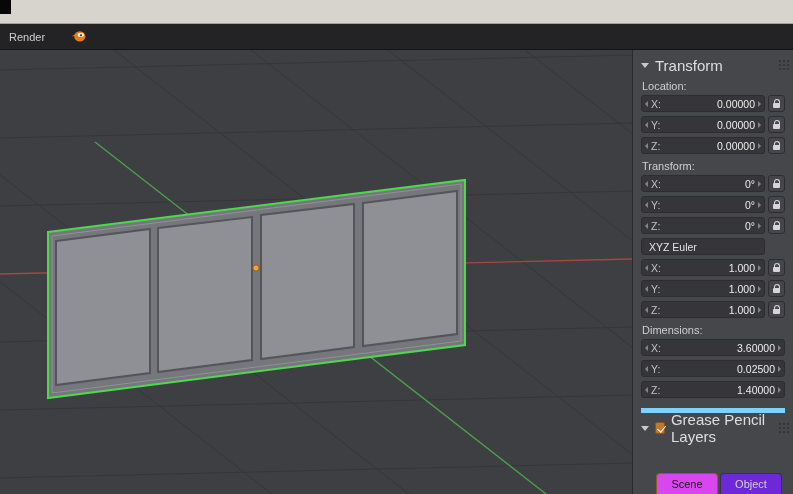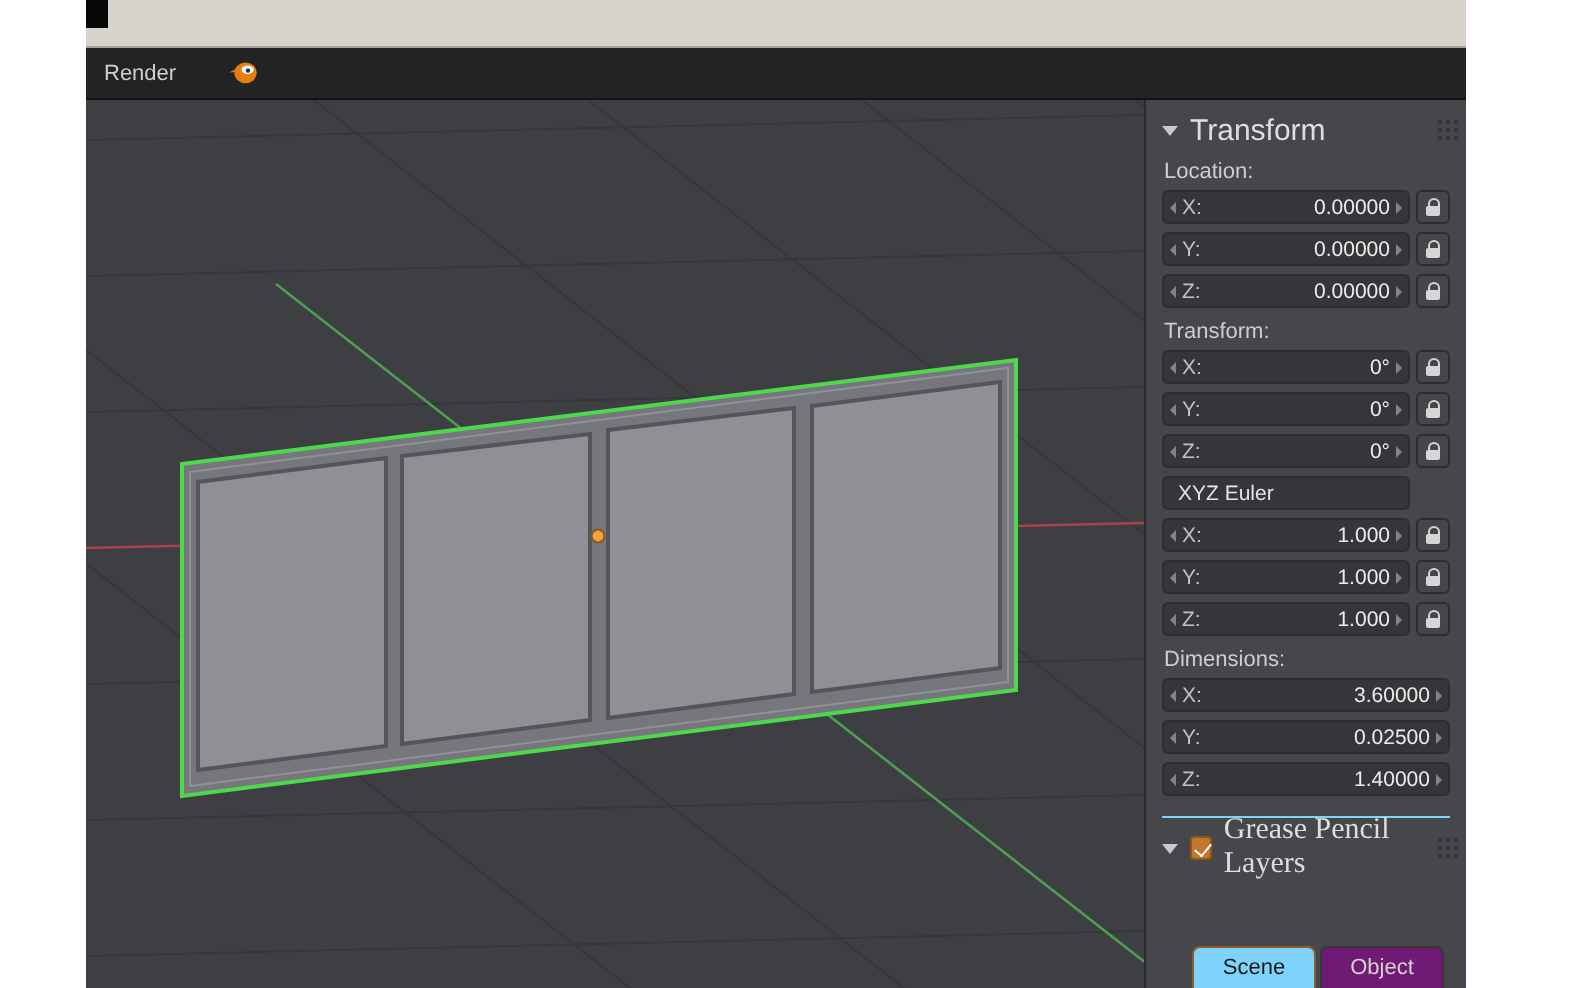--- a/index.html
+++ b/index.html
@@ -1,17 +1,17 @@
 <!DOCTYPE html>
 <html><head>
 <meta charset="utf-8">
 <style>
   html,body{margin:0;padding:0;background:#ffffff;}
-  .screen{position:relative;width:690px;height:494px;overflow:hidden;
-          font-family:"Liberation Sans",sans-serif;background:#3e3f43;margin-left:43px;}
+  .screen{position:relative;width:793px;height:494px;overflow:hidden;
+          font-family:"Liberation Sans",sans-serif;background:#3e3f43;}
 
   
   .os-strip{position:absolute;top:0;left:0;width:793px;height:24px;
             background:#d7d4ce;border-bottom:1px solid #a5a29c;box-sizing:border-box;}
   .os-black{position:absolute;top:0;left:0;width:11px;height:14px;background:#070707;}
 
   
   .info-header{position:absolute;top:24px;left:0;width:793px;height:26px;
                background:#232326;border-bottom:1px solid #141416;box-sizing:border-box;
                display:flex;align-items:center;color:#c3c3c3;font-size:11px;}
@@ -48,32 +48,32 @@
   .arr-r{width:0;height:0;border-top:3px solid transparent;border-bottom:3px solid transparent;
          border-left:3.5px solid #83838b;}
   .lockbtn{width:17px;height:17px;margin-left:3px;box-sizing:border-box;
            background:#45454b;border:1px solid #2c2c31;border-radius:3px;
            display:flex;align-items:center;justify-content:center;}
   .lockspace{width:20px;}
   .padlock{position:relative;width:7px;height:5px;background:#d6d6d6;border-radius:1px;margin-top:4px;}
   .padlock::before{content:"";position:absolute;top:-4px;left:1px;width:4px;height:4px;
                    border:1px solid #d6d6d6;border-bottom:none;border-radius:3px 3px 0 0;}
 
-  .gp-panel{position:relative;margin-top:10px;border-top:1px solid #7dd3fc;padding-top:6px;font-family:Liberation Serif, serif;}
+  .gp-panel{position:relative;margin-top:10px;border-top:5px solid #7dd3fc;padding-top:6px;}
   .gp-check{position:relative;width:12px;height:12px;box-sizing:border-box;background:#c1772f;
             border:1px solid #8a5518;border-radius:2px;margin-right:6px;}
   .gp-check::after{content:"";position:absolute;left:3px;top:1px;width:4px;height:7px;
                    border-right:1.6px solid #ffffff;border-bottom:1.6px solid #ffffff;
                    transform:rotate(40deg);}
 
   .tabs{position:absolute;bottom:0;left:23px;display:flex;}
   .tab{height:21px;min-width:62px;box-sizing:border-box;display:flex;align-items:center;
        justify-content:center;font-size:11px;border-radius:4px 4px 0 0;padding:0 8px;}
-  .tab.active{background:#7dd3fc;border:1px solid #8d5c28;border-bottom:none;color:#171717;}
-  .tab.inactive{background:#701a75;border:1px solid #36363b;border-bottom:none;color:#d3d3d3;margin-left:2px;}
+  .tab.active{background:#d946ef;border:1px solid #8d5c28;border-bottom:none;color:#171717;}
+  .tab.inactive{background:#6d28d9;border:1px solid #36363b;border-bottom:none;color:#d3d3d3;margin-left:2px;}
 </style>
 </head>
 <body>
 
 <div class="screen">
 
   <div class="os-strip">
     <div class="os-black"></div>
   </div>
 

